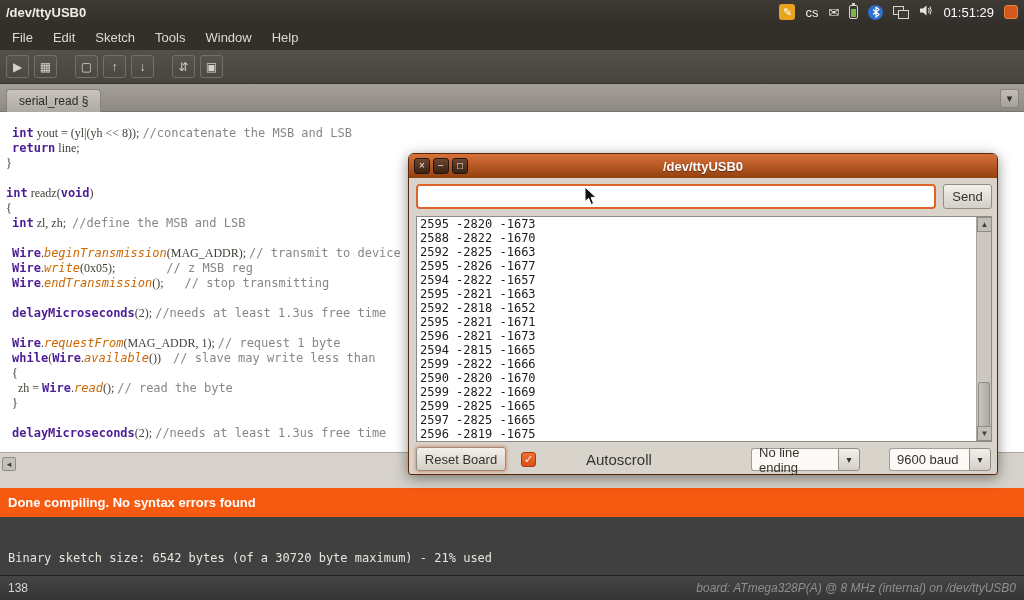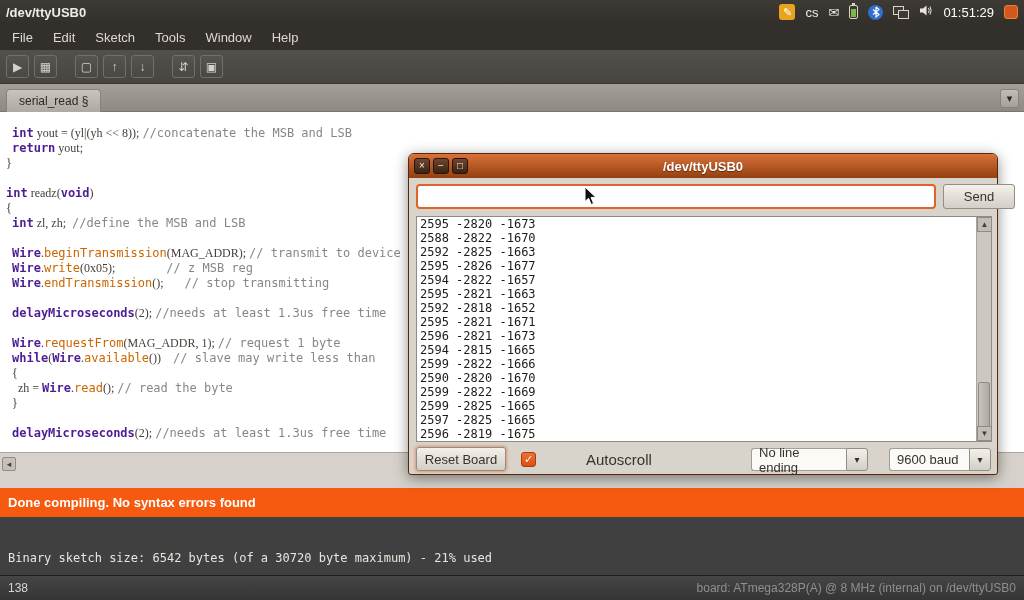--- a/index.html
+++ b/index.html
@@ -50,62 +50,62 @@
   .tab-menu-btn { position:absolute; right:5px; top:5px; width:19px; height:19px;
     background:linear-gradient(#c2beb7,#a5a19a); border:1px solid #87837c; border-radius:3px;
     color:#2c2823; font-size:11px; display:flex; align-items:center; justify-content:center; }
 
   
   .editor { position:absolute; left:0; top:112px; width:1024px; height:340px; background:#ffffff;
     padding:14px 0 0 6px; overflow:hidden; z-index:1; }
   .code-line { font-family:"DejaVu Sans Mono", monospace; font-size:12px; line-height:15px;
     white-space:pre; min-height:15px; }
   .tok-k { color:#4c1d95; font-weight:bold; }
-  .tok-f { color:#cc6600; }
+  .tok-f { color:#cc6600;font-style:italic; }
   .tok-c { color:#878787; }
   .tok-p { color:#45403a;font-family:Liberation Serif, serif; }
 
   .editor-strip { position:absolute; left:0; top:452px; width:1024px; height:36px;
     background:#d6d2cb; border-top:1px solid #aaa69f; z-index:2; }
   .hscroll-left { position:absolute; left:2px; top:4px; width:14px; height:14px;
     background:#c5c1ba; border:1px solid #8f8b85; border-radius:2px; font-size:9px; color:#443f39;
     display:flex; align-items:center; justify-content:center; }
 
   
   .status-bar { position:absolute; left:0; top:488px; width:1024px; height:29px;
     background:#f65a10; color:#ffffff; font-size:13px; font-weight:bold;
     display:flex; align-items:center; padding:0 8px; z-index:3; }
   .console { position:absolute; left:0; top:517px; width:1024px; height:58px; background:#404040;
     color:#e9e5dd; font-family:"DejaVu Sans Mono", monospace; font-size:12px;
     padding:34px 0 0 8px; z-index:3; }
   .footer { position:absolute; left:0; top:575px; width:1024px; height:25px;
     background:linear-gradient(#454545,#353535); border-top:1px solid #1e1e1e;
     display:flex; align-items:center; padding:0 8px; z-index:3; font-size:12px; }
   .footer-line { color:#d6d6d6; }
-  .footer-board { margin-left:auto; color:#8f8f8f; }
+  .footer-board { margin-left:auto; color:#8f8f8f;font-style:italic; }
 
   
   .serial-win { position:absolute; left:408px; top:153px; width:590px; height:322px;
     background:#d8d4cc; border:1px solid #5a2708; border-radius:6px 6px 3px 3px;
     box-shadow:0 3px 14px rgba(0,0,0,.45); z-index:20; }
   .serial-title { position:absolute; left:0; top:0; right:0; height:24px;
     background:linear-gradient(#d9713a,#93400f); border-radius:5px 5px 0 0;
     display:flex; align-items:center; padding:0 5px; }
   .serial-title-text { position:absolute; left:0; right:0; text-align:center; color:#fff;
     font-size:13px; font-weight:bold; text-shadow:0 1px 1px rgba(0,0,0,.45); pointer-events:none; }
   .win-btn { width:16px; height:16px; margin-right:3px; border-radius:3px;
     background:linear-gradient(#6e4731,#3c2213); border:1px solid #27140a; color:#f3e9df;
     font-size:10px; line-height:14px; text-align:center; z-index:2; }
 
   .serial-input { position:absolute; left:7px; top:30px; width:520px; height:25px;
     border:2px solid #e0632a; border-radius:4px; background:#fff; font-size:13px;
     padding:0 6px; outline:none; font-family:"Liberation Sans", sans-serif; }
   .btn { background:linear-gradient(#f3f0ea,#d3cfc7); border:1px solid #958d83; border-radius:3px;
     color:#37332c; font-size:13px; display:flex; align-items:center; justify-content:center; }
-  .send-btn { position:absolute; left:534px; top:30px; width:72px; height:25px; }
+  .send-btn { position:absolute; left:534px; top:30px; width:49px; height:25px; }
 
   .serial-output { position:absolute; left:7px; top:62px; width:576px; height:226px;
     background:#fff; border:1px solid #8f8b85; overflow:hidden; }
   .out-line { font-family:"DejaVu Sans Mono", monospace; font-size:12px; line-height:14px;
     color:#1a1a1a; padding-left:3px; white-space:pre; }
   .vscroll { position:absolute; right:0; top:0; bottom:0; width:15px; background:#ccc8c1;
     border-left:1px solid #a9a59e; }
   .vs-btn { position:absolute; left:0; width:15px; height:15px; background:#c2beb7;
     border:1px solid #8f8b85; font-size:8px; color:#443f39; display:flex; align-items:center; justify-content:center; }
   .vs-up { top:0; } .vs-down { bottom:0; }
@@ -120,21 +120,21 @@
     border:1px solid #a93d0d; border-radius:3px; color:#fff; font-size:11px; line-height:13px;
     text-align:center; }
   .autoscroll-label { font-size:15px; color:#37332c;margin-left:44px; }
   .combo { position:absolute; top:294px; height:23px; display:flex; }
   .combo-field { background:#fbfaf6; border:1px solid #a29e96; border-right:none;
     border-radius:3px 0 0 3px; font-size:13px; color:#37332c; display:flex; align-items:center;
     padding:0 7px; }
   .combo-arrow { width:22px; background:linear-gradient(#f3f0ea,#d3cfc7); border:1px solid #958d83;
     border-radius:0 3px 3px 0; font-size:10px; color:#37332c; display:flex; align-items:center;
     justify-content:center; }
-  .combo-ending { left:342px; } .combo-ending .combo-field { width:95px; }
+  .combo-ending { left:342px; } .combo-ending .combo-field { width:87px; }
   .combo-baud { left:480px; } .combo-baud .combo-field { width:80px; }
 
   .cursor { position:absolute; left:584px; top:186px; z-index:40; pointer-events:none; }
 </style>
 </head>
 <body>
 
 <div id="screen">
 
   <div class="top-panel">
@@ -186,21 +186,21 @@
     <div class="tab">
       <span>serial_read §</span>
     </div>
     <div class="tab-menu-btn">
       <span>▾</span>
     </div>
   </div>
 
   <div class="editor" id="code-area">
       <div class="code-line"><span class="tok-p">  </span><span class="tok-k">int</span><span class="tok-p"> yout = (yl|(yh &lt;&lt; 8)); </span><span class="tok-c">//concatenate the MSB and LSB</span></div>
-      <div class="code-line"><span class="tok-p">  </span><span class="tok-k">return</span><span class="tok-p"> yout;</span></div>
+      <div class="code-line"><span class="tok-p">  </span><span class="tok-k">return</span><span class="tok-p"> line;</span></div>
       <div class="code-line"><span class="tok-p">}</span></div>
       <div class="code-line">&nbsp;</div>
       <div class="code-line"><span class="tok-k">int</span><span class="tok-p"> readz(</span><span class="tok-k">void</span><span class="tok-p">)</span></div>
       <div class="code-line"><span class="tok-p">{</span></div>
       <div class="code-line"><span class="tok-p">  </span><span class="tok-k">int</span><span class="tok-p"> zl, zh;  </span><span class="tok-c">//define the MSB and LSB</span></div>
       <div class="code-line">&nbsp;</div>
       <div class="code-line"><span class="tok-p">  </span><span class="tok-k">Wire</span><span class="tok-p">.</span><span class="tok-f">beginTransmission</span><span class="tok-p">(MAG_ADDR); </span><span class="tok-c">// transmit to device</span></div>
       <div class="code-line"><span class="tok-p">  </span><span class="tok-k">Wire</span><span class="tok-p">.</span><span class="tok-f">write</span><span class="tok-p">(0x05);                 </span><span class="tok-c">// z MSB reg</span></div>
       <div class="code-line"><span class="tok-p">  </span><span class="tok-k">Wire</span><span class="tok-p">.</span><span class="tok-f">endTransmission</span><span class="tok-p">();       </span><span class="tok-c">// stop transmitting</span></div>
       <div class="code-line">&nbsp;</div>

